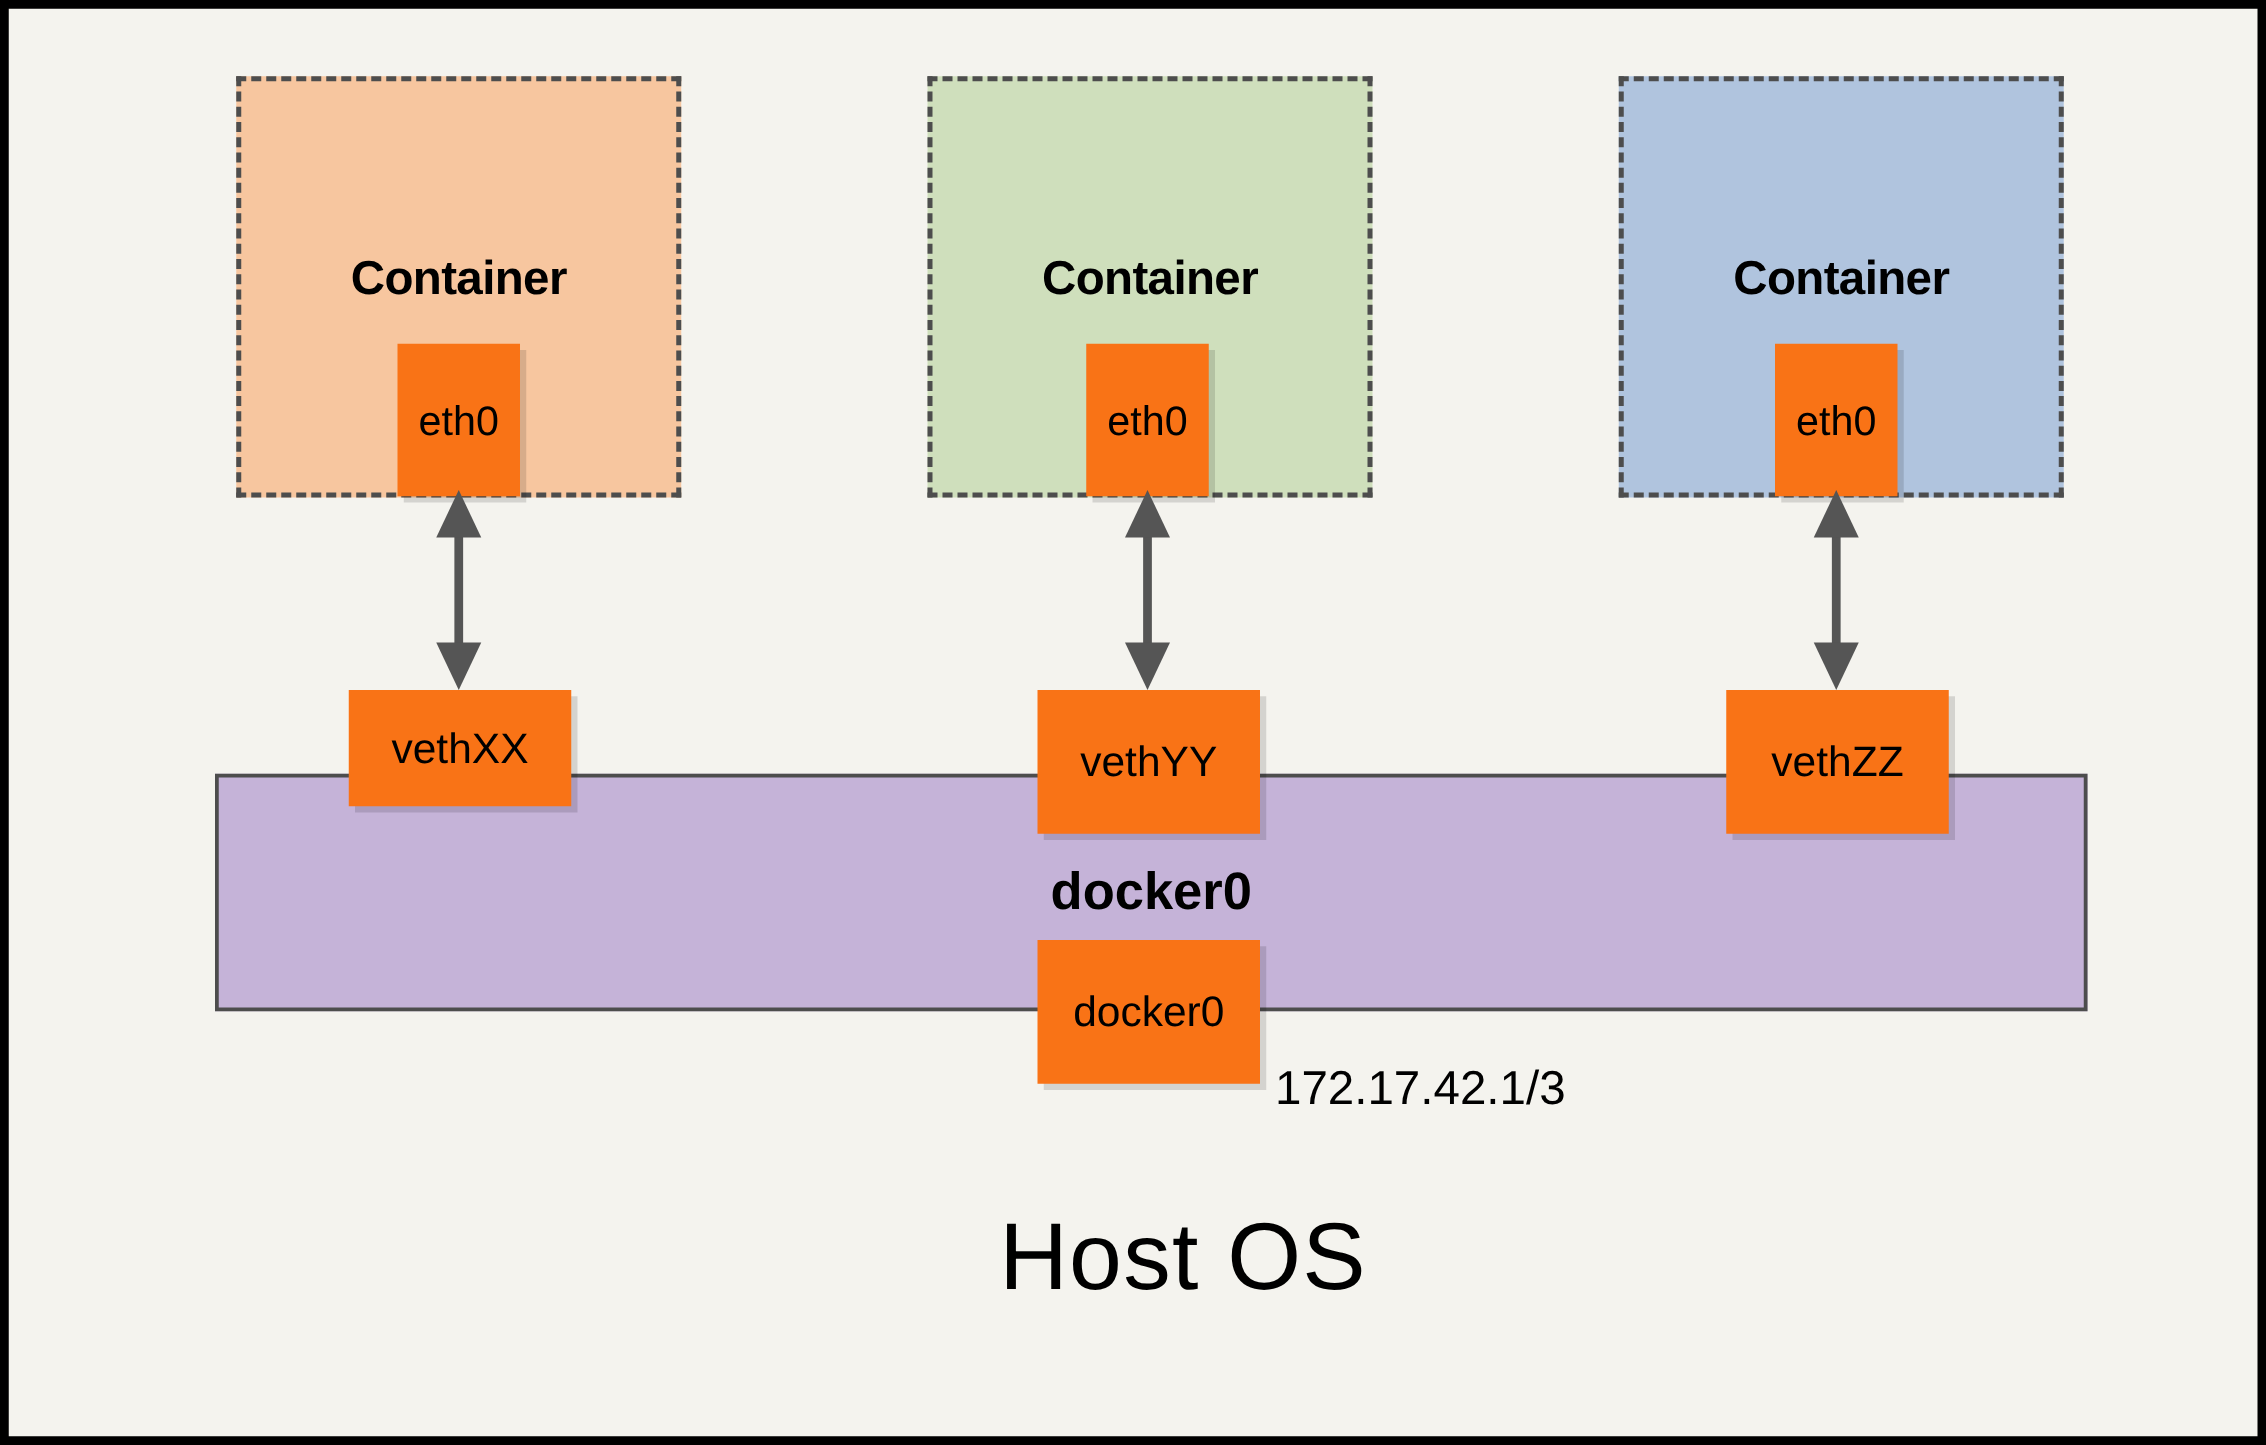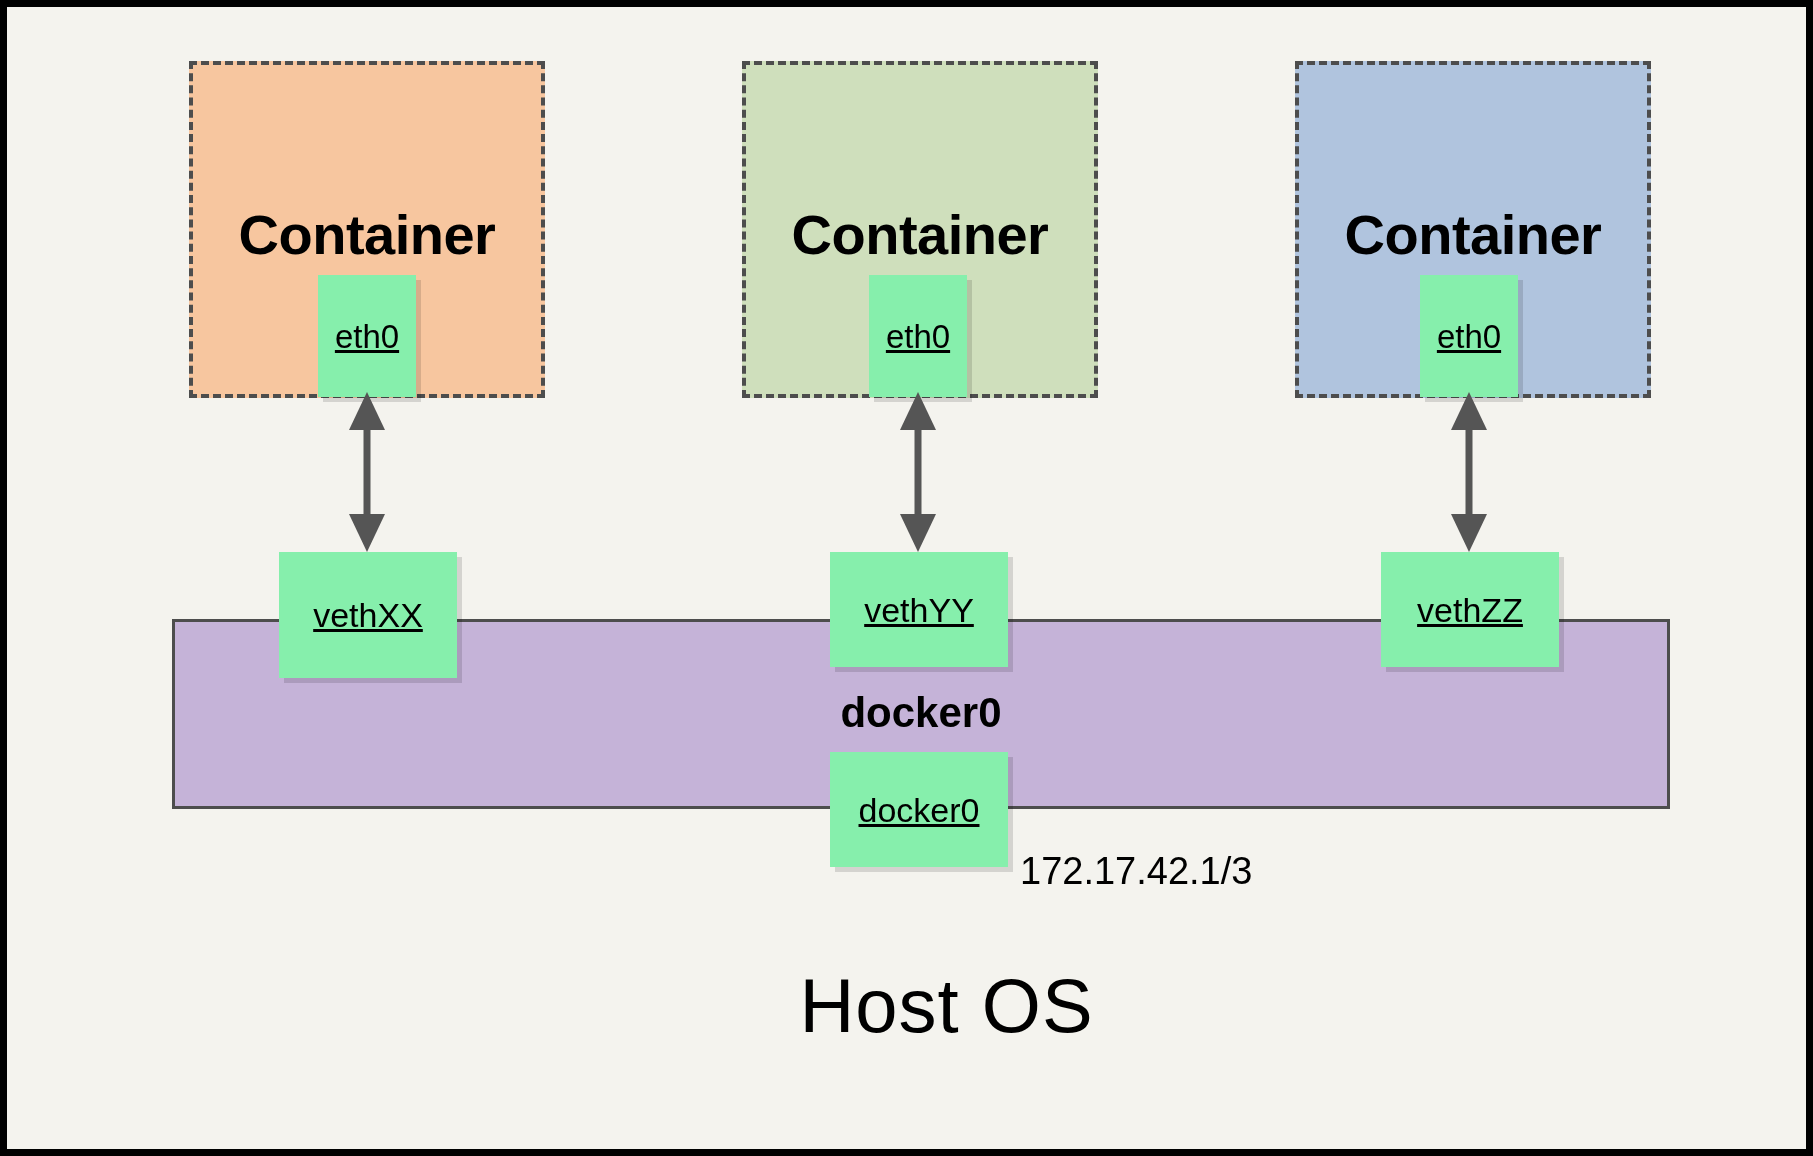--- a/index.html
+++ b/index.html
@@ -22,40 +22,39 @@
   .container-box {
     position: absolute;
     border: 4px dashed #4d4d4d;
     box-sizing: border-box;
   }
   .container-title {
     position: absolute;
     left: 0;
     right: 0;
     text-align: center;
-    font-size: 56px;
+    font-size: 38px;
     font-weight: bold;
     color: #000000;
     letter-spacing: -0.5px;
   }
 
   
   .chip {
     position: absolute;
-    background: #86efac;
+    background: #f97316;
     box-sizing: border-box;
     box-shadow: 5px 5px 0 rgba(0,0,0,0.13);
     display: flex;
     align-items: center;
     justify-content: center;
     color: #000000;
     font-size: 34px;
     font-weight: normal;
     line-height: 1;
-    text-decoration: underline;
   }
   .chip.small { font-size: 33px; }
 
   
   #bridge {
     position: absolute;
     background: #c5b3d8;
     border: 3px solid #4d4d4d;
     box-sizing: border-box;
   }
@@ -123,21 +122,21 @@
   <svg class="arrow" style="left:1438px; top:385px;" width="48" height="160" viewBox="0 0 48 160">
     <line x1="24" y1="32" x2="24" y2="128" stroke="#555555" stroke-width="7"></line>
     <polygon points="24,0 42,38 6,38" fill="#555555"></polygon>
     <polygon points="24,160 42,122 6,122" fill="#555555"></polygon>
   </svg>
 
   <div id="bridge" style="left:165px; top:612px; width:1498px; height:190px;"></div>
 
   <div id="bridge-label" style="left:165px; top:682px; width:1498px;">docker0</div>
 
-  <div class="chip" style="left:272px; top:545px; width:178px; height:126px;">vethXX</div>
+  <div class="chip" style="left:272px; top:545px; width:178px; height:93px;">vethXX</div>
 
   <div class="chip" style="left:1374px; top:545px; width:178px; height:115px;">vethZZ</div>
 
   <div class="chip" style="left:823px; top:545px; width:178px; height:115px;">vethYY</div>
 
   <div class="chip" style="left:823px; top:745px; width:178px; height:115px;">docker0</div>
 
   <div class="free-text" id="ip-label" style="left:1013px; top:843px;">172.17.42.1/3</div>
 
   <div class="free-text" id="host-os-label" style="left:0px; top:955px; width:1799px;">Host OS</div>

